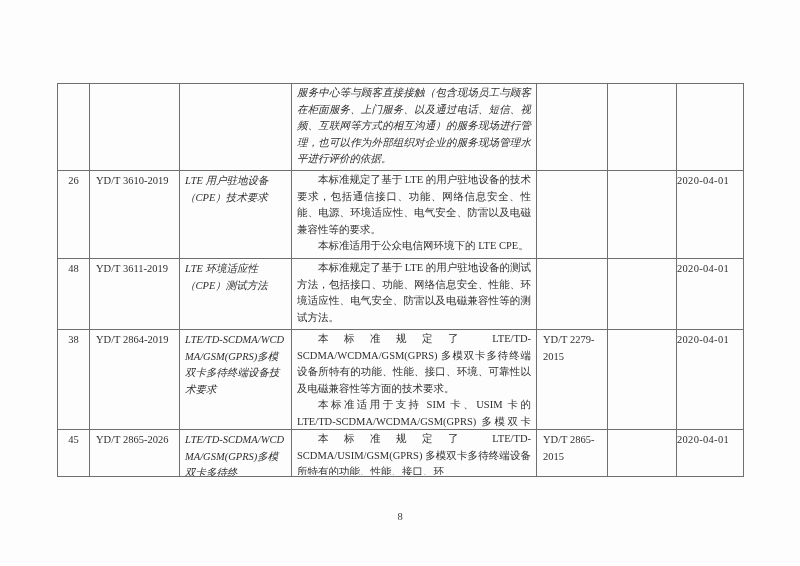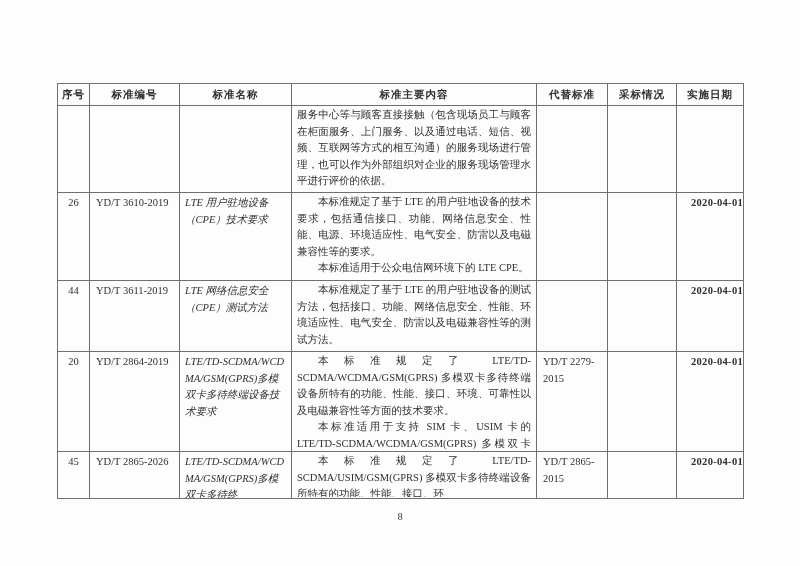--- a/index.html
+++ b/index.html
@@ -31,25 +31,25 @@
   .r-29    .cellbox{height:44px;}
   td{font-size:10.5px;line-height:16.5px;}
   td.c-seq{text-align:center;margin-top:40px;}
   td.c-seq .cellbox{padding-top:2px;}
   td.c-code .cellbox{padding:2px 2px 0 6px;}
   td.c-name .cellbox{padding:2px 4px 0 5px;font-style:italic;}
   td.c-name.ba{word-break:break-all;}
   td.c-main .cellbox{padding:1px 5px 0 5px;}
   td.c-main{text-align:justify;}
   td.c-main p{margin:0;text-indent:2em;overflow-wrap:break-word;}
-  td.c-main p.no-indent{text-indent:0;}
+  td.c-main p.no-indent{text-indent:0;font-style:italic;}
   td.c-main p:empty{display:none;}
   td.c-repl .cellbox{padding:2px 2px 0 6px;}
   td.c-adopt .cellbox{padding-top:2px;}
-  td.c-date{text-align:right;font-weight:bold;}
+  td.c-date{text-align:left;}
   td.c-date .cellbox{padding-top:2px;letter-spacing:.3px;}
   .page-number{
     position:absolute;left:0;right:0;top:511px;
     text-align:center;font-size:10.5px;color:#3a3a3a;
   }
 </style>
 </head>
 <body>
 
 <div class="page">
@@ -59,43 +59,20 @@
       <col style="width:32px">
         <col style="width:90px">
         <col style="width:112px">
       <col style="width:245px">
         <col style="width:71px">
         <col style="width:69px">
       <col style="width:67px">
     </colgroup>
 
     <tbody>
-        <tr>
-      <th>
-            <div class="cellbox">序号</div>
-          </th>
-      <th>
-            <div class="cellbox">标准编号</div>
-          </th>
-      <th>
-            <div class="cellbox">标准名称</div>
-          </th>
-      <th>
-            <div class="cellbox">标准主要内容</div>
-          </th>
-      <th>
-            <div class="cellbox">代替标准</div>
-          </th>
-      <th>
-            <div class="cellbox">采标情况</div>
-          </th>
-      <th>
-            <div class="cellbox">实施日期</div>
-          </th>
-    </tr>
 
     <tr class="r-cont">
       <td class="c-seq">
             <div class="cellbox"></div>
           </td>
       <td class="c-code">
             <div class="cellbox"></div>
           </td>
       <td class="c-name">
             <div class="cellbox"></div>
@@ -138,48 +115,48 @@
       <td class="c-adopt">
             <div class="cellbox"></div>
           </td>
       <td class="c-date">
             <div class="cellbox">2020-04-01</div>
           </td>
     </tr>
 
     <tr class="r-27">
       <td class="c-seq">
-            <div class="cellbox">44</div>
+            <div class="cellbox">48</div>
           </td>
       <td class="c-code">
             <div class="cellbox">YD/T 3611-2019</div>
           </td>
       <td class="c-name">
-            <div class="cellbox">LTE 网络信息安全（CPE）测试方法</div>
+            <div class="cellbox">LTE 环境适应性（CPE）测试方法</div>
           </td>
       <td class="c-main">
             <div class="cellbox">
         <p>本标准规定了基于 LTE 的用户驻地设备的测试方法，包括接口、功能、网络信息安全、性能、环境适应性、电气安全、防雷以及电磁兼容性等的测试方法。</p>
         <p>本标准适用于公众电信网环境下的 LTE CPE。</p>
       </div>
           </td>
       <td class="c-repl">
             <div class="cellbox"></div>
           </td>
       <td class="c-adopt">
             <div class="cellbox"></div>
           </td>
       <td class="c-date">
             <div class="cellbox">2020-04-01</div>
           </td>
     </tr>
 
     <tr class="r-28">
       <td class="c-seq">
-            <div class="cellbox">20</div>
+            <div class="cellbox">38</div>
           </td>
       <td class="c-code">
             <div class="cellbox">YD/T 2864-2019</div>
           </td>
       <td class="c-name ba">
             <div class="cellbox">LTE/TD-SCDMA/WCDMA/GSM(GPRS)多模双卡多待终端设备技术要求</div>
           </td>
       <td class="c-main">
             <div class="cellbox">
         <p>本标准规定了 LTE/TD-SCDMA/WCDMA/GSM(GPRS) 多模双卡多待终端设备所特有的功能、性能、接口、环境、可靠性以及电磁兼容性等方面的技术要求。</p>

